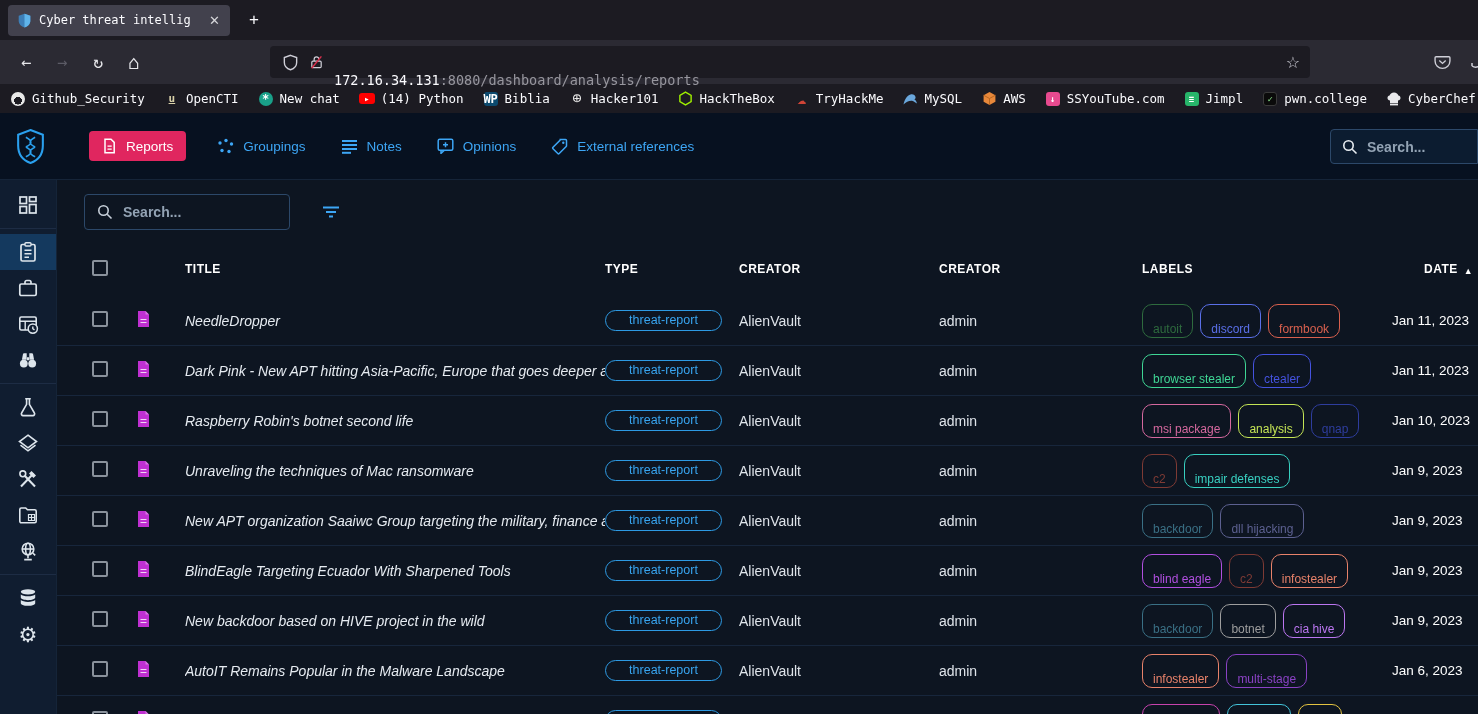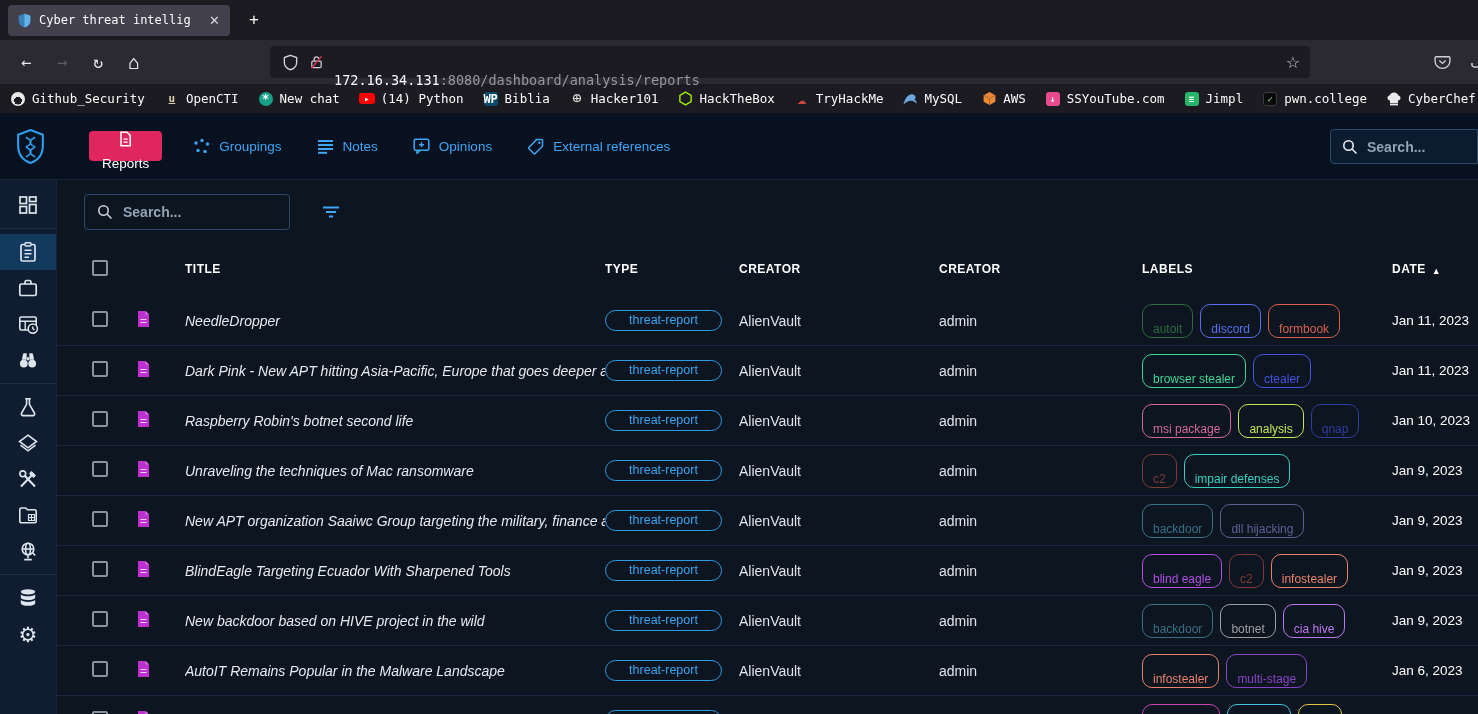--- a/index.html
+++ b/index.html
@@ -28,39 +28,39 @@
   .bm-ic { width:16px; height:16px; display:inline-flex; align-items:center; justify-content:center; flex:0 0 auto; }
   .ic-circle { width:14px; height:14px; border-radius:50%; display:inline-flex; align-items:center; justify-content:center; font-weight:bold; }
   .ic-sq { width:14px; height:14px; border-radius:3px; display:inline-flex; align-items:center; justify-content:center; font-weight:bold; }
 
   
   .app { position:absolute; top:113px; left:0; width:1478px; height:601px; background:#0d1521; }
   .appbar { height:67px; background:#071120; border-bottom:1px solid #152438; display:flex; align-items:center; padding-left:15px; position:relative; }
   .logo { width:42px; display:flex; align-items:center; }
   .nav-tabs { display:flex; align-items:center; gap:27px; margin-left:32px; }
   .nav-tab { display:flex; align-items:center; gap:9px; color:#3da6f5; font-size:13.5px; font-weight:500; height:30px; padding:0 4px; border-radius:4px; }
-  .nav-tab.active { background:#e0265f; color:#fff; padding:0 13px;flex-direction:column; }
+  .nav-tab.active { background:#e0265f; color:#fff; padding:0 13px; }
   .topbar-search { position:absolute; right:0; top:16px; width:148px; height:35px; border:1px solid #2c4869; border-left:1px solid #2c4869; border-radius:4px 0 0 4px; background:#0c1c30; display:flex; align-items:center; gap:9px; padding-left:11px; }
   .topbar-search input, .list-search input { background:transparent; border:none; outline:none; color:#84cc16; font-size:14px; width:100%; font-family:"Liberation Sans", sans-serif;font-weight:bold; }
   .topbar-search input::placeholder, .list-search input::placeholder { color:#93a3b4; }
   .app-body { display:flex; height:534px; }
   .sidebar { width:57px; background:#101d30; border-right:1px solid #152438; padding-top:7px; flex:0 0 57px; }
   .sb-item { height:36px; display:flex; align-items:center; justify-content:center; color:#dde5ec; }
   .sb-item.active { background:#14395e; }
   .sb-divider { height:1px; background:#1d2c44; margin:5px 0; }
   .gear-glyph { font-size:21px; line-height:21px; }
 
   .content { flex:1; position:relative; }
   .content-controls { display:flex; align-items:center; padding:14px 0 0 27px; gap:32px; }
   .list-search { width:206px; height:36px; border:1px solid #2c4869; border-radius:4px; display:flex; align-items:center; gap:10px; padding-left:12px; }
   .filter-btn { display:flex; align-items:center; }
 
   .thead, .trow { display:grid; grid-template-columns:78px 50px 420px 134px 200px 203px 250px auto; align-items:center; }
   .thead { height:38px; margin-top:20px; color:#fff; font-size:12px; font-weight:bold; letter-spacing:.5px; }
-  .th-date { display:flex; align-items:flex-end; gap:6px; }
+  .th-date { display:flex; align-items:flex-end; gap:6px;margin-left:32px; }
   .sort { font-size:9px; }
   .tbody { margin-top:8px; }
   .trow { height:50px; border-bottom:1px solid #17263c; }
   .c-check { padding-left:35px; }
   .checkbox { width:16px; height:16px; border:2px solid #8a929c; border-radius:2px; display:inline-block; }
   .c-icon { padding-left:1px; display:flex; }
   .c-title { color:#e6ebf1; font-size:14px; white-space:nowrap; overflow:hidden; padding-right:14px;font-style:italic; }
   .type-chip { display:inline-block; width:117px; text-align:center; border:1px solid #2d9ae3; color:#38a5f0; border-radius:12px; font-size:12.5px; height:21px; line-height:19px; }
   .c-author, .c-creator { color:#dfe4ea; font-size:14px; }
   .c-labels { display:flex; align-items:center; gap:7px; overflow:hidden; }

